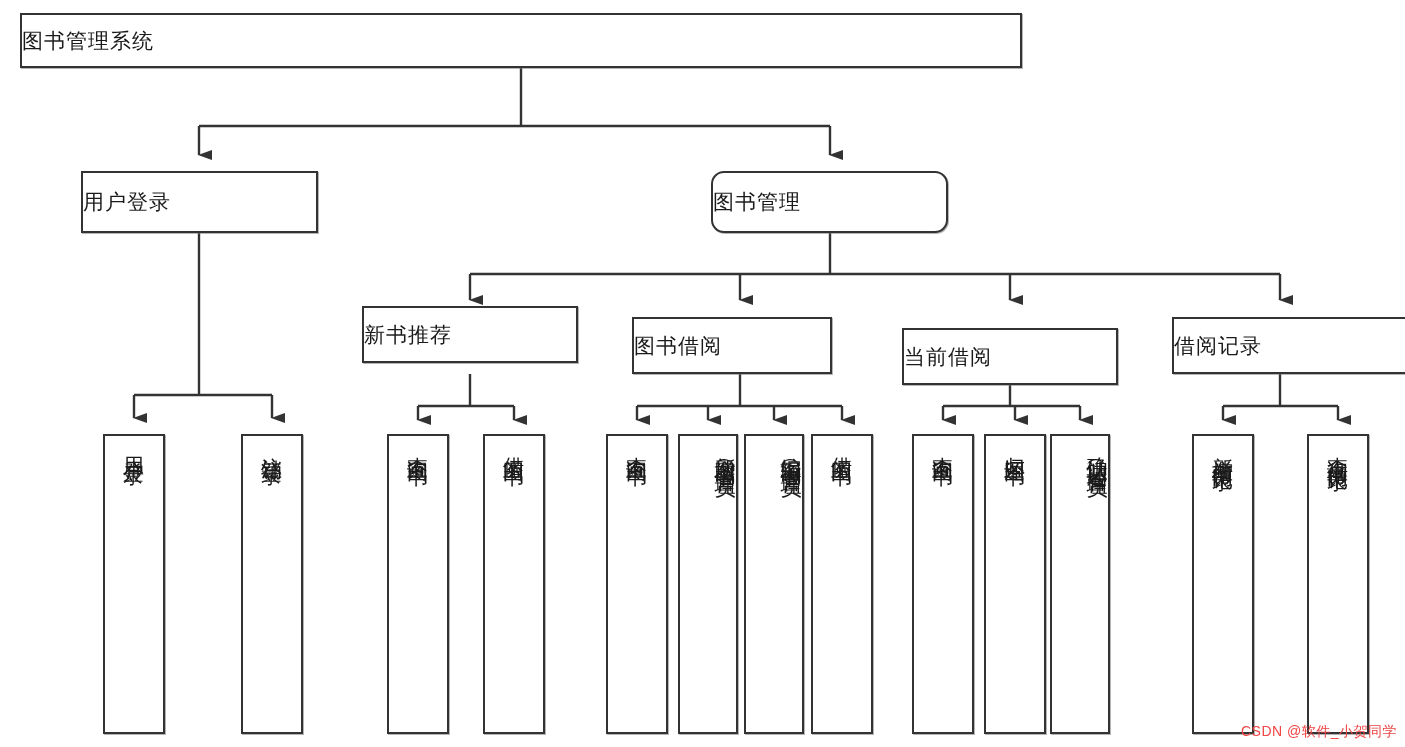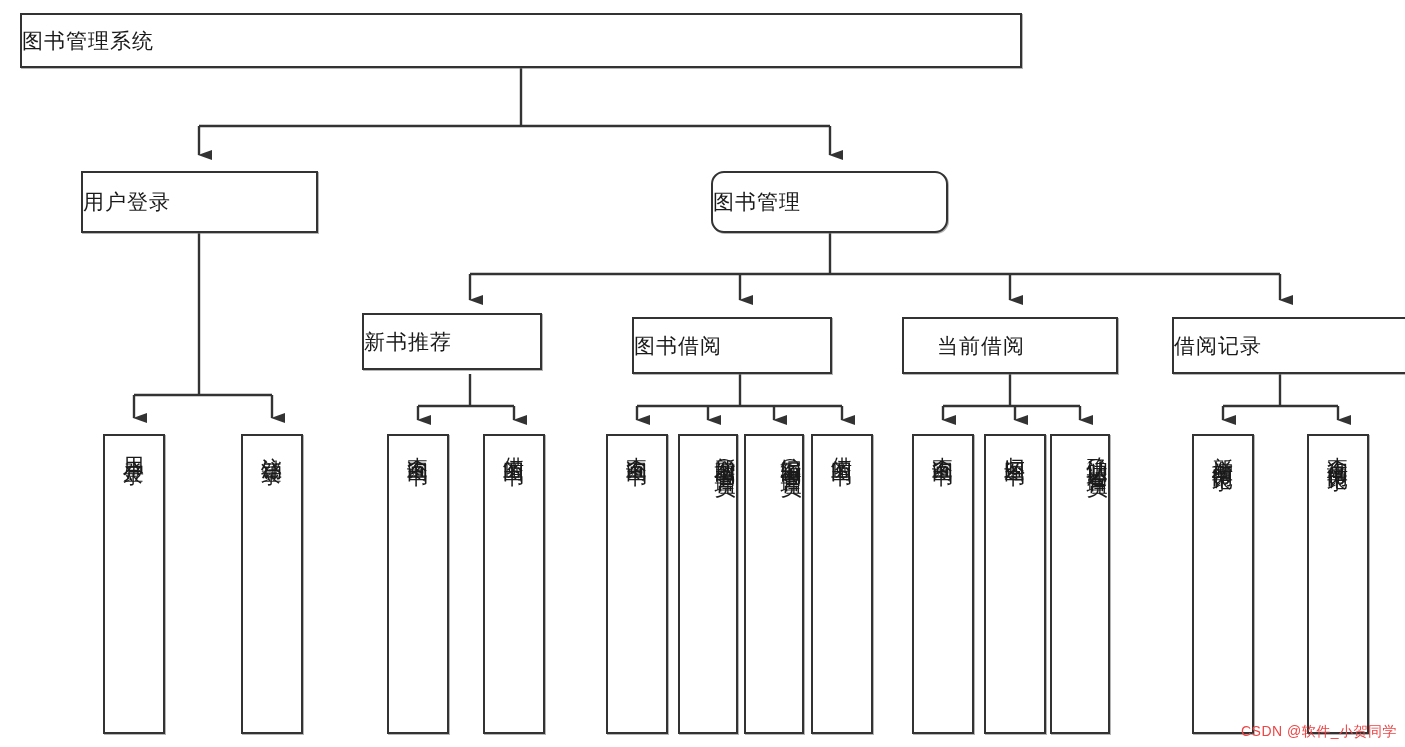--- a/index.html
+++ b/index.html
@@ -124,27 +124,27 @@
     <span class="label">图书管理系统</span>
   </div>
 
   <div class="node horiz" style="left: 81px; top: 171px; width: 237px; height: 62px;">
     <span class="label">用户登录</span>
   </div>
   <div class="node horiz" style="left: 711px; top: 171px; width: 237px; height: 62px; border-radius: 13px;">
     <span class="label">图书管理</span>
   </div>
 
-  <div class="node horiz" style="left: 362px; top: 313px; width: 180px; height: 57px;">
+  <div class="node horiz" style="left: 362px; top: 306px; width: 216px; height: 57px;">
     <span class="label">新书推荐</span>
   </div>
   <div class="node horiz" style="left: 632px; top: 317px; width: 200px; height: 57px;">
     <span class="label">图书借阅</span>
   </div>
-  <div class="node horiz" style="left: 902px; top: 317px; width: 216px; height: 57px; padding-left: 33px;">
+  <div class="node horiz" style="left: 902px; top: 328px; width: 216px; height: 57px;">
     <span class="label">当前借阅</span>
   </div>
   <div class="node horiz" style="left: 1172px; top: 317px; width: 235px; height: 57px;">
     <span class="label">借阅记录</span>
   </div>
 
   <div class="node vert" style="left: 103px; top: 434px; width: 62px; height: 300px;">
     <span class="label">用户登录</span>
   </div>
   <div class="node vert" style="left: 241px; top: 434px; width: 62px; height: 300px;">

